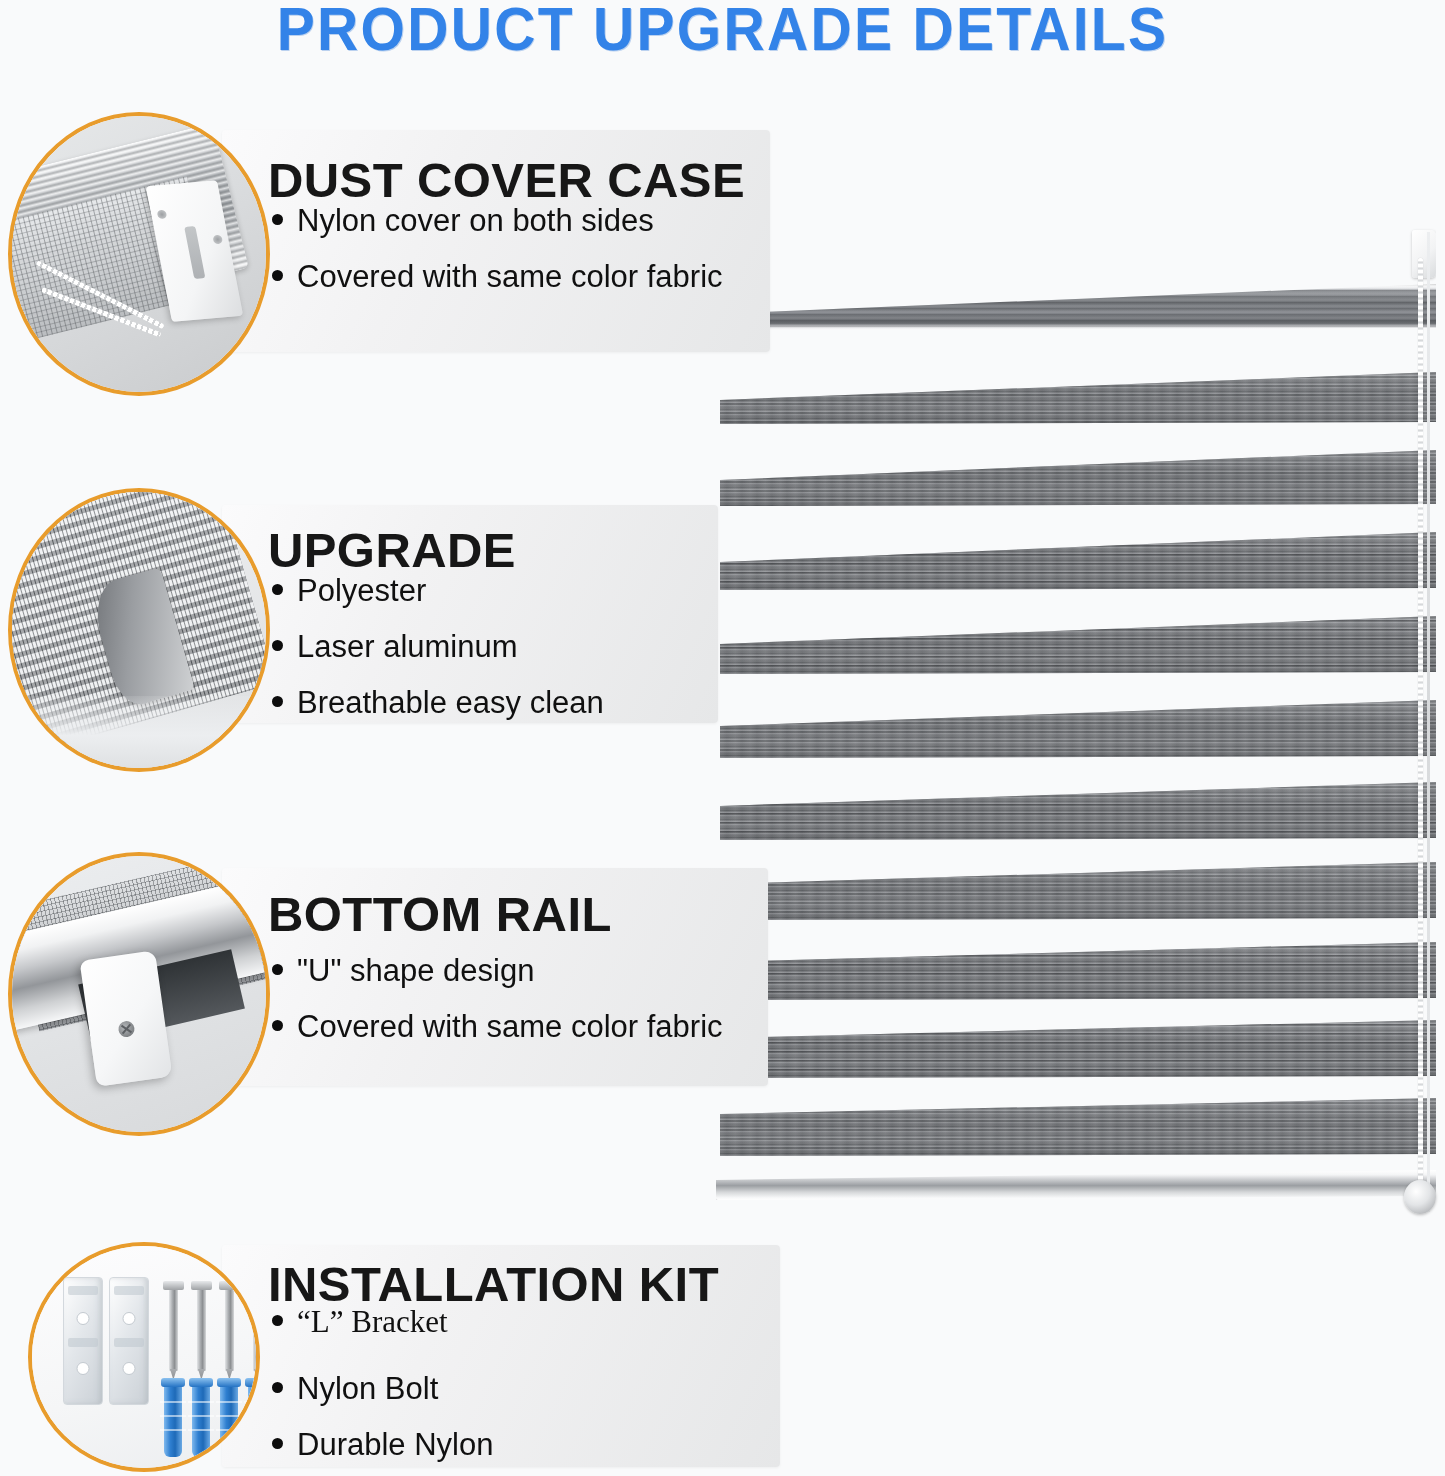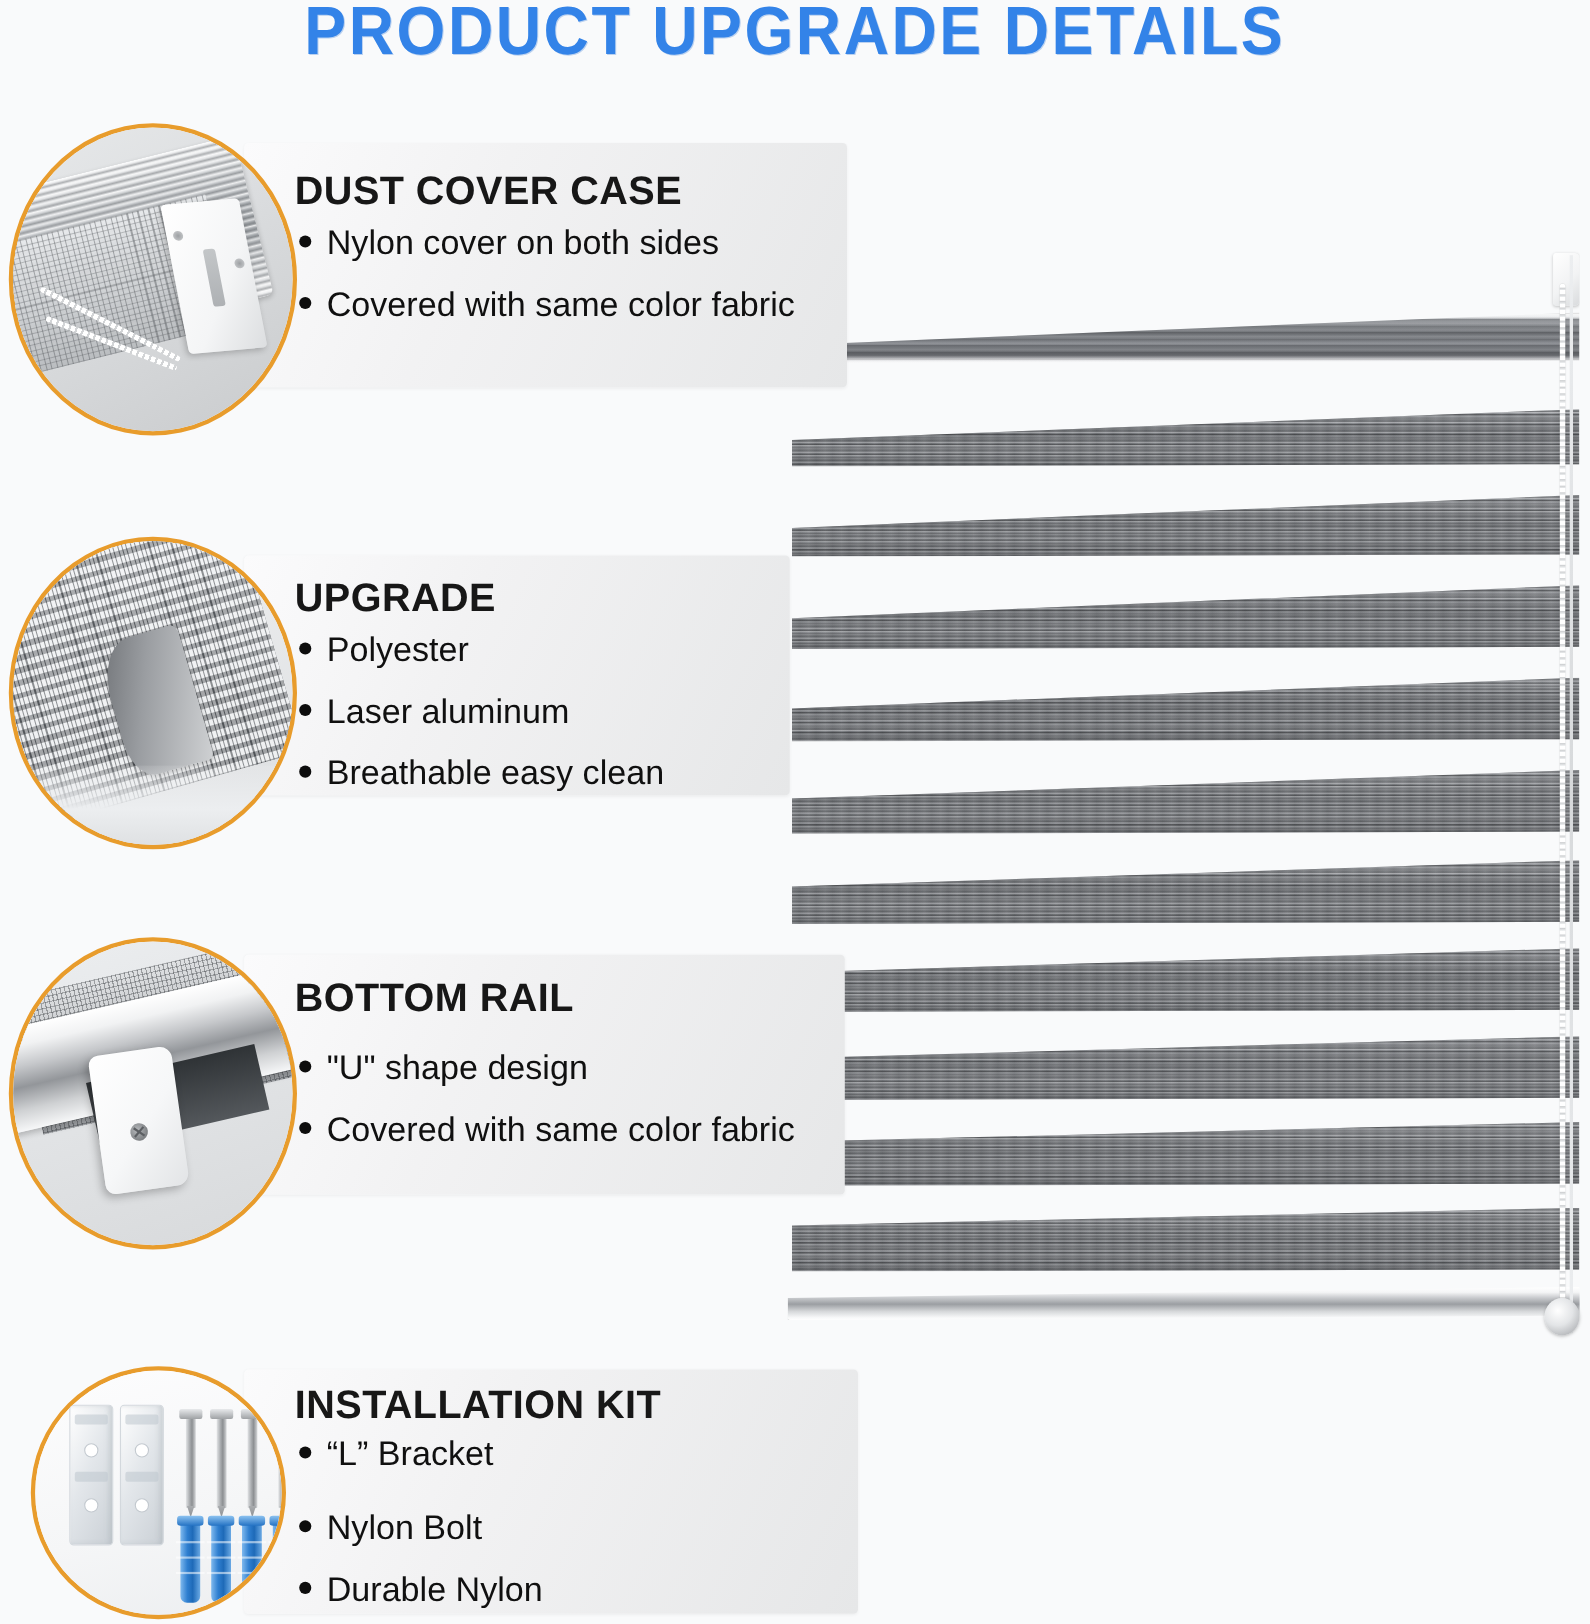--- a/index.html
+++ b/index.html
@@ -140,21 +140,21 @@
 
   
   .panel {
     position: absolute;
     background: linear-gradient(115deg, #fbfbfc 0%, #f2f2f3 38%, #e6e7e8 100%);
     border-radius: 4px;
     box-shadow: 0 1px 3px rgba(0,0,0,0.05);
   }
   .panel-title {
     position: absolute;
-    font-size: 36px;
+    font-size: 49px;
     font-weight: 700;
     letter-spacing: 0.4px;
     color: #171717;
     white-space: nowrap;
   }
   .bullets {
     position: absolute;
     list-style: none;
   }
   .bullets li {
@@ -528,21 +528,21 @@
         <div class="screw"></div>
       </div>
     </div>
   </div>
 
   <div class="panel" style="left:222px; top:1245px; width:558px; height:222px;"></div>
 
   <div class="panel-title" style="left:268px; top:1256px;">INSTALLATION KIT</div>
 
   <ul class="bullets" style="left:272px; top:1306px;">
-    <li style="margin-bottom:12px;">
+    <li style="margin-bottom:12px;font-family:Liberation Serif, serif;">
       <span class="dot"></span>
       <span>“L”  Bracket</span>
     </li>
     <li style="margin-bottom:25px;margin-top:36px;">
       <span class="dot"></span>
       <span>Nylon Bolt</span>
     </li>
     <li>
       <span class="dot"></span>
       <span>Durable Nylon</span>

